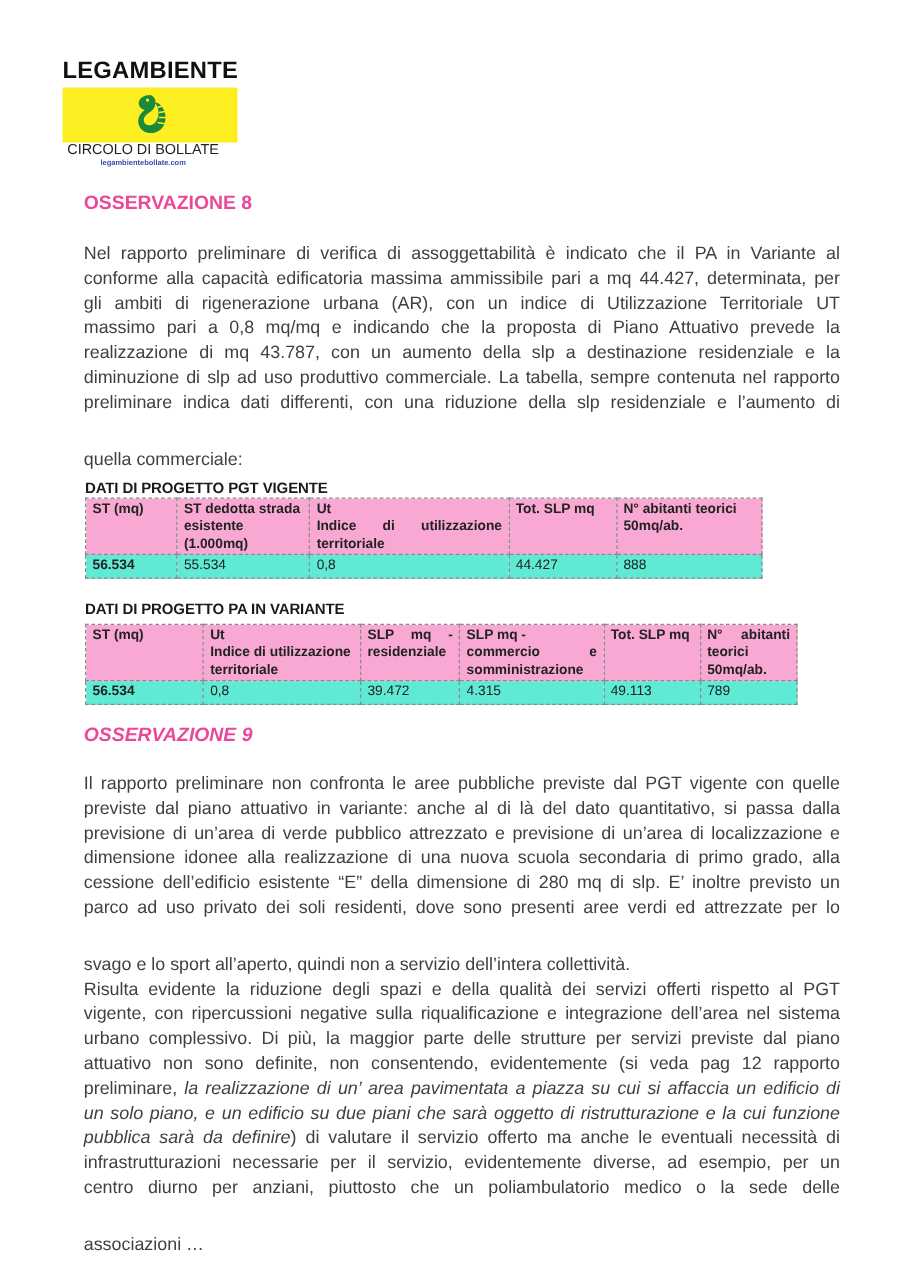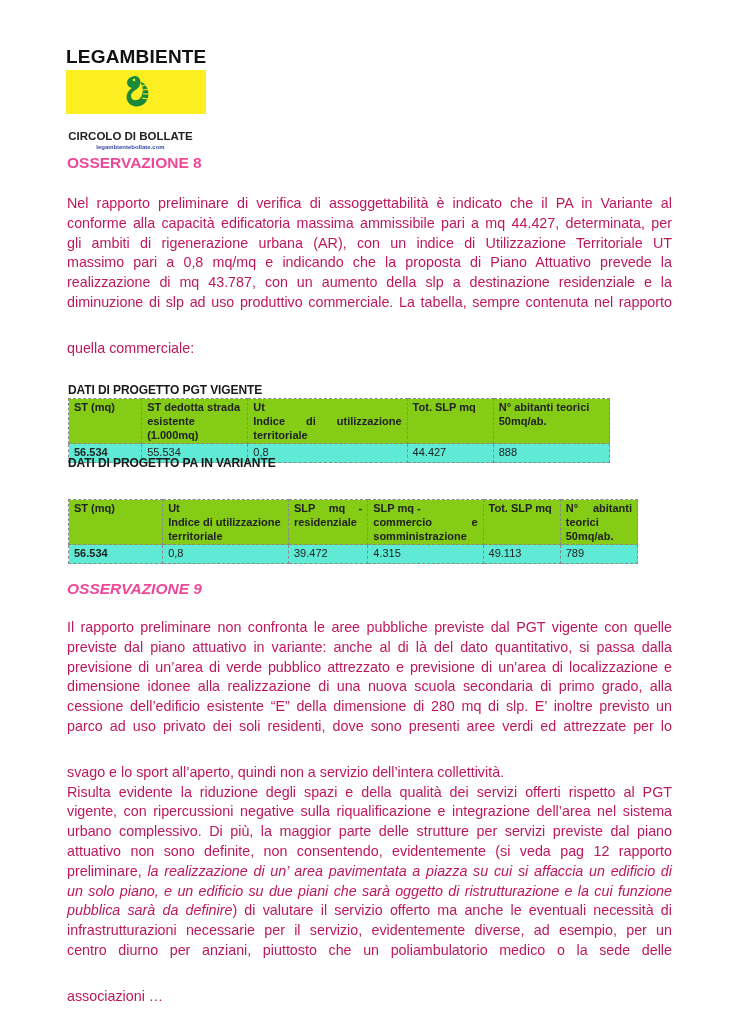--- a/index.html
+++ b/index.html
@@ -1,55 +1,55 @@
 <!DOCTYPE html>
 <html><head>
 <meta charset="utf-8">
 <style>
   html, body { margin: 0; padding: 0; background: #ffffff; }
   body {
     width: 735px; height: 1024px; overflow: hidden; position: relative;
     font-family: "Liberation Sans", sans-serif; color: #111;
   }
-  .logo { position: absolute; left: 66px; top: 46px; width: 129px; }
+  .logo { position: absolute; left: 50px; top: 46px; width: 129px; }
   .logo-title {
     font-weight: bold; font-size: 19px; letter-spacing: 0.2px; line-height: 22px;
     text-align: center; color: #111; width: 140px;
   }
   .logo-band {
     margin-top: 2px; height: 44px; width: 140px; background: #fdee21;
     display: flex; align-items: center; justify-content: center;
   }
   .logo-sub {
-    font-weight: bold; font-size: 11.5px; text-align: center; margin-top: 16px; line-height: 13px; color: #222;
+    font-weight: normal; font-size: 11.5px; text-align: center; margin-top: 0; line-height: 13px; color: #222;
   }
   .logo-url {
     font-size: 6px; text-align: center; color: #3a4aa8; line-height: 8px; font-weight: bold;
   }
   .h {
     position: absolute; left: 67px; font-weight: bold; font-size: 15.5px; color: #ec4899;
   }
   .para {
     position: absolute; left: 67px; width: 605px; font-size: 14.3px; line-height: 19.8px;
-    text-align: justify; color: #be185d;
+    text-align: justify; color: #404040;
   }
   .para .line { display: block; text-align: justify; text-align-last: justify; white-space: nowrap; }
   .para .line.last { text-align-last: left; margin-top: 26px; }
   .para em { font-style: italic; }
   .tbl-title {
     position: absolute; left: 68px; font-weight: bold; font-size: 12px; color: #1a1a1a; letter-spacing: -0.1px;
   }
   table.dt {
     position: absolute; border-collapse: collapse; font-size: 11px; color: #222;
     font-family: "Liberation Sans", sans-serif;
   }
   table.dt td {
     border: 1px dashed #8a8a8a; vertical-align: top; padding: 1px 5px; line-height: 14px;
   }
-  table.dt tr.head td { background: #84cc16; }
+  table.dt tr.head td { background: #f9a8d4; }
   table.dt tr.row td { background: #5eead4; height: 16px; }
   table.dt td.b { font-weight: bold; }
   .just { text-align: justify; text-align-last: justify; }
 </style>
 </head>
 <body>
 
 <div class="logo">
   <div class="logo-title">LEGAMBIENTE</div>
   <div class="logo-band">
@@ -65,20 +65,21 @@
 
 <div class="h" style="top:154px;">OSSERVAZIONE 8</div>
 
 <div class="para" style="top:194px;">
   <span class="line">Nel rapporto preliminare di verifica di assoggettabilità è indicato che il PA in Variante al</span>
   <span class="line">conforme alla capacità edificatoria massima ammissibile pari a mq 44.427, determinata, per</span>
   <span class="line">gli ambiti di rigenerazione urbana (AR), con un indice di Utilizzazione Territoriale UT</span>
   <span class="line">massimo pari a 0,8 mq/mq e indicando che la proposta di Piano Attuativo prevede la</span>
   <span class="line">realizzazione di mq 43.787, con un aumento della slp a destinazione residenziale e la</span>
   <span class="line">diminuzione di slp ad uso produttivo commerciale. La tabella, sempre contenuta nel rapporto</span>
+  <span class="line">preliminare indica dati differenti, con una riduzione della slp residenziale e l’aumento di</span>
   <span class="line last">quella commerciale:</span>
 </div>
 
 <div class="tbl-title" style="top:383px;">DATI DI PROGETTO PGT VIGENTE</div>
 <table class="dt" style="left:68px; top:398px; width:542px;">
   <tbody>
       <tr class="head">
     <td style="width:62px;" class="b"><span>ST (mq)</span></td>
     <td style="width:95px;" class="b">
       <div>ST dedotta strada</div>
@@ -99,21 +100,21 @@
   <tr class="row">
     <td class="b">56.534</td>
     <td>55.534</td>
     <td>0,8</td>
     <td>44.427</td>
     <td>888</td>
   </tr>
 </tbody>
   </table>
 
-<div class="tbl-title" style="top:456px;">DATI DI PROGETTO PA IN VARIANTE</div>
+<div class="tbl-title" style="top:480px;">DATI DI PROGETTO PA IN VARIANTE</div>
 <table class="dt" style="left:68px; top:499px; width:570px;">
   <tbody>
       <tr class="head">
     <td style="width:78px;" class="b"><span>ST (mq)</span></td>
     <td style="width:108px;" class="b">
       <div>Ut</div>
       <div>Indice di utilizzazione</div>
       <div>territoriale</div>
     </td>
     <td style="width:64px;" class="b">

